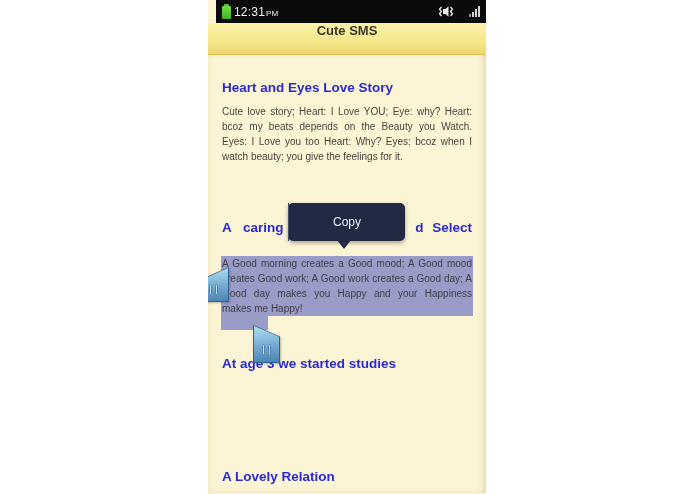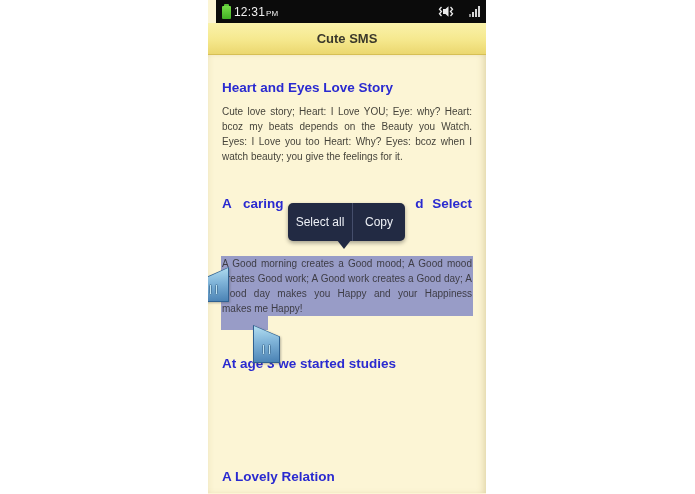--- a/index.html
+++ b/index.html
@@ -15,33 +15,33 @@
   .time .ampm { font-size:8px; margin-left:1px; }
   .status-right { margin-left:auto; display:flex; align-items:center; gap:14px; }
   .signal { display:flex; align-items:flex-end; gap:1px; height:12px; padding-bottom:1px; }
   .signal i { display:block; width:2px; background:#d6d6d6; }
   .signal i:nth-child(1){ height:3px; background:#8f8f8f; }
   .signal i:nth-child(2){ height:5px; }
   .signal i:nth-child(3){ height:8px; }
   .signal i:nth-child(4){ height:11px; }
 
   
-  .titlebar { height:32px; background:linear-gradient(#faf2ab 0%, #f5e88d 55%, #ebd76f 100%); border-bottom:1px solid #d6bf55; display:flex; align-items:center; justify-content:center; }
+  .titlebar { height:32px; background:linear-gradient(#faf2ab 0%, #f5e88d 55%, #ebd76f 100%); border-bottom:1px solid #d6bf55; display:flex; align-items:flex-start; justify-content:center; }
   .titlebar span { font-size:13px; font-weight:bold; color:#3a382b; }
 
   
   .content { position:relative; height:438px; background:#fcf5d5; overflow:hidden;
              box-shadow: inset -5px 0 7px -3px rgba(150,125,45,.28), inset 4px 0 6px -4px rgba(150,125,45,.15); }
   .heading { position:absolute; left:14px; right:14px; color:#2a2ad0; font-weight:bold; font-size:13.5px; line-height:18px; }
   .para { position:absolute; left:14px; right:14px; color:#46443b; font-size:10px; line-height:15px; text-align:justify; }
 
   .h1 { top:24px; }
   .p1 { top:49px; }
 
-  .h2 { top:140px; z-index:1; }
+  .h2 { top:164px; z-index:1; }
   .h2-line1 { display:flex; justify-content:space-between; }
   .h2-line1 .spread { word-spacing:8px; }
   .h2-line1 .spread2 { word-spacing:5px; }
 
   
   .hl { position:absolute; background:#989cc7; z-index:2; }
   .hl1 { left:13px; right:13px; top:201px; height:60px; }
   .hl2 { left:13px; top:261px; width:47px; height:14px; }
   .selp { top:201px; z-index:3; color:#3e3d46; }
 
@@ -127,21 +127,20 @@
       <div class="handle handle-right">
         <div class="handle-shape"></div>
         <div class="handle-fill"></div>
         <div class="grips">
             <i></i>
             <i></i>
           </div>
       </div>
 
       <div class="popup">
-        <button class="menu-btn">Select all</button>
         <div class="menu-divider"></div>
         <button class="menu-btn copy">Copy</button>
         <div class="popup-tail"></div>
       </div>
 
       <div class="heading h3">At age 3 we started studies</div>
 
       <div class="heading h4">A Lovely Relation</div>
 
     </div>

